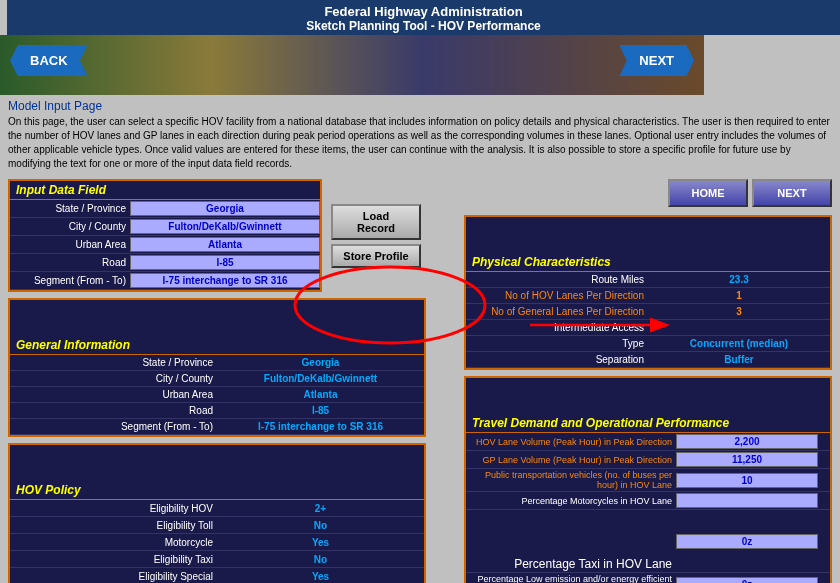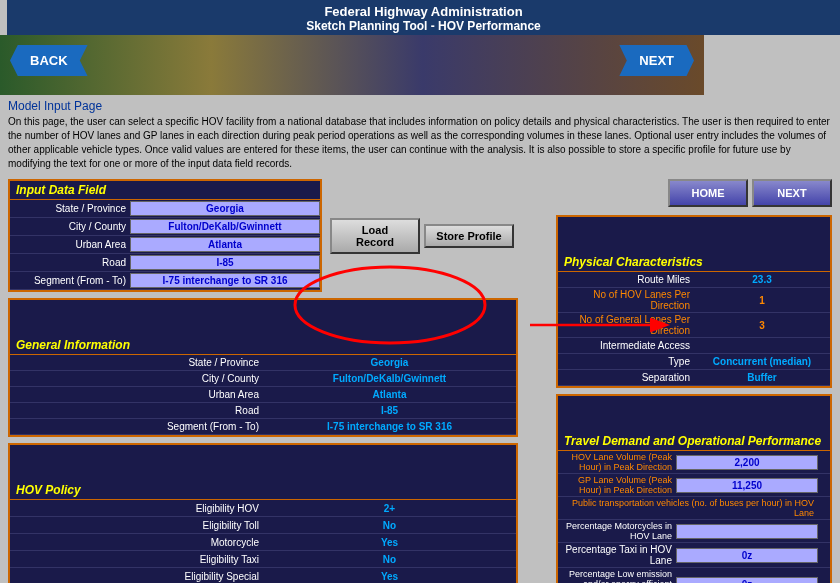--- a/index.html
+++ b/index.html
@@ -154,21 +154,21 @@
       color: #0000cc;
       font-size: 10px;
       font-weight: bold;
       padding: 1px 3px;
       width: 190px;
       text-align: center;
     }
 
     .buttons-area {
       display: flex;
-      flex-direction: row;
+      flex-direction: column;
       gap: 4px;
       padding: 4px;
       align-items: center;
       justify-content: center;
       min-width: 100px;
     }
     .action-btn {
       background: linear-gradient(to bottom, #dddddd, #aaaaaa);
       border: 2px outset #888;
       font-size: 11px;
@@ -381,29 +381,30 @@
         <input class="travel-value" value="2,200" style="">
         <div style="width:12px; background:#888;"></div>
       </div>
       <div class="panel-row">
         <div class="panel-label orange small-label" style="color:#ff8800; font-size:9px;">GP Lane Volume (Peak Hour) in Peak Direction</div>
         <input class="travel-value" value="11,250" style="">
         <div style="width:12px; background:#888;"></div>
       </div>
       <div class="panel-row">
         <div class="panel-label orange small-label" style="color:#ff8800; font-size:9px;">Public transportation vehicles (no. of buses per hour) in HOV Lane</div>
+        <input class="travel-value" value="10" style="">
         <div style="width:12px; background:#888;"></div>
       </div>
       <div class="panel-row">
         <div class="panel-label small-label" style="font-size:9px;">Percentage Motorcycles in HOV Lane</div>
         <input class="travel-value" value="" style="">
         <div style="width:12px; background:#888;"></div>
       </div>
       <div class="panel-row">
-        <div class="panel-label small-label" style="font-size:10px;">Percentage Taxi in HOV Lane</div>
+        <div class="panel-label small-label" style="font-size:12px;margin-top:46px;">Percentage Taxi in HOV Lane</div>
         <input class="travel-value" value="0z" style="">
         <div style="width:12px; background:#888;"></div>
       </div>
       <div class="panel-row">
         <div class="panel-label small-label" style="font-size:9px;">Percentage Low emission and/or energy efficient vehicles in HOV Lane</div>
         <input class="travel-value" value="0z" style="">
         <div style="width:12px; background:#888;"></div>
       </div>
     </div>
 

